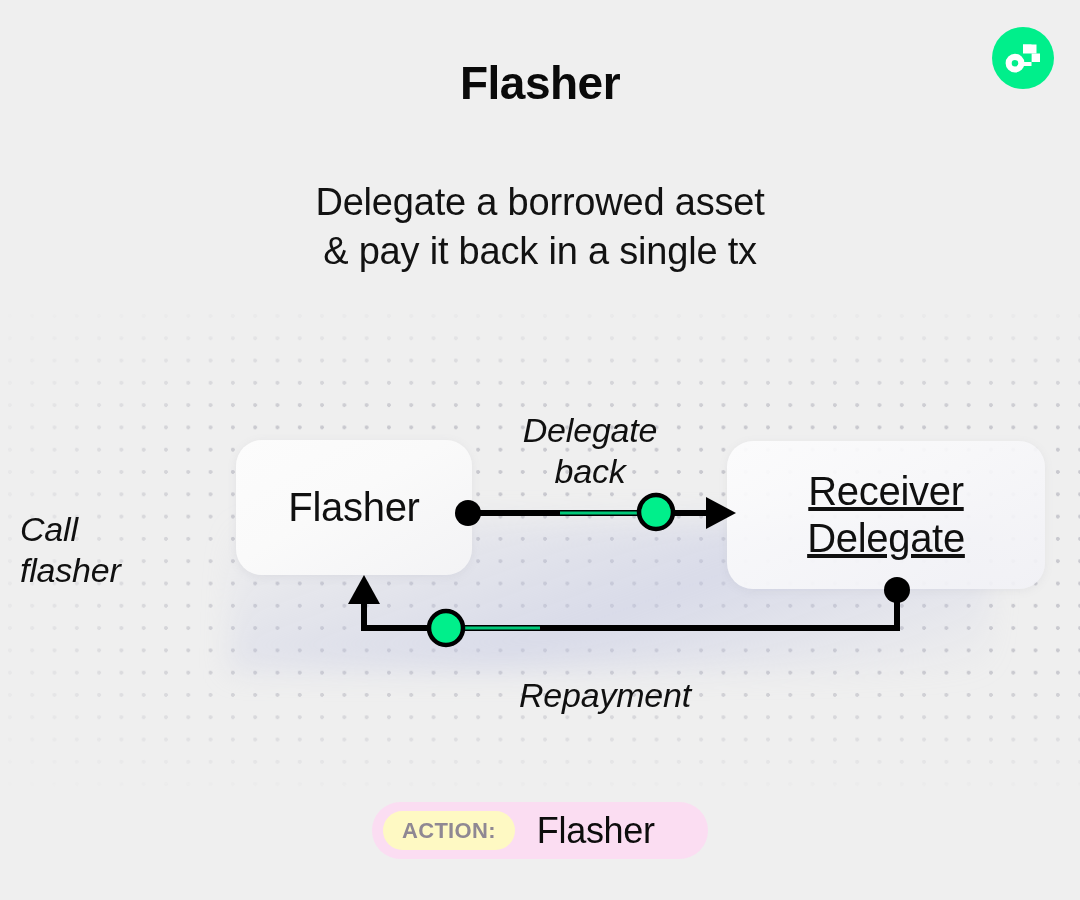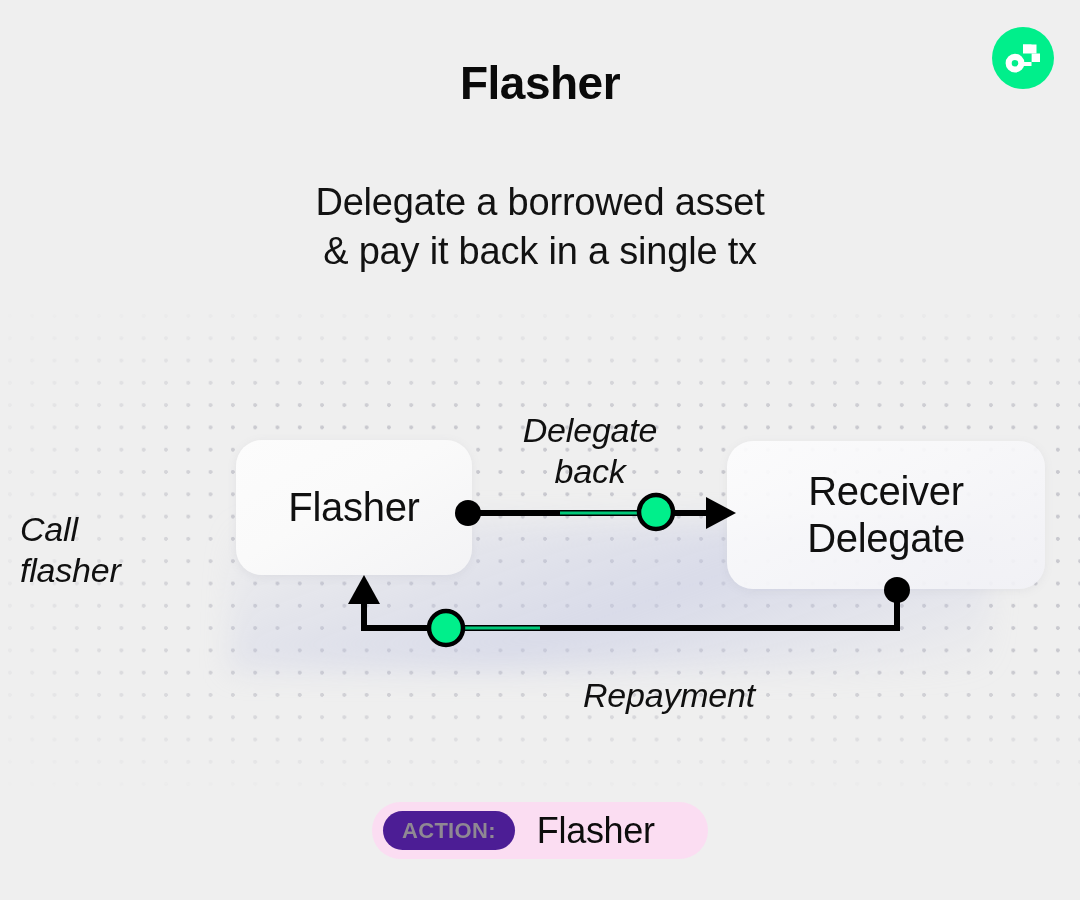--- a/index.html
+++ b/index.html
@@ -125,20 +125,21 @@
   }
   .node-receiver {
     left: 727px;
     top: 441px;
     width: 318px;
     height: 148px;
     font-size: 40px;
     line-height: 1.18;
     background: linear-gradient(150deg, rgba(252,252,253,0.94) 0%, rgba(248,248,250,0.92) 45%, rgba(241,241,246,0.90) 100%);
     box-shadow: 0 2px 10px rgba(120,120,140,0.09);
+    text-decoration: underline;
   }
   .node-receiver .ln { display: block; }
 
   
   .edge-label {
     position: absolute;
     font-style: italic;
     font-size: 34px;
     color: #101010;
     line-height: 1.22;
@@ -155,21 +156,21 @@
   }
   .label-call {
     left: 20px;
     top: 474px;
     width: 196px;
   }
   .label-repayment {
     left: 455px;
     top: 640px;
     width: 300px;
-    text-align: right;
+    text-align: center;
   }
 
   
   .wires {
     position: absolute;
     left: 0;
     top: 0;
     width: 1080px;
     height: 900px;
     pointer-events: none;
@@ -183,21 +184,21 @@
     width: 336px;
     height: 57px;
     background: #fbddf2;
     border-radius: 29px;
     display: flex;
     align-items: center;
     box-sizing: border-box;
     padding-left: 11px;
   }
   .action-chip {
-    background: #4c1d95;
+    background: #fef9c3;
     border-radius: 20px;
     height: 39px;
     display: flex;
     align-items: center;
     padding: 0 19px;
     font-size: 22px;
     font-weight: 700;
     color: #8f8893;
     letter-spacing: 0.3px;
   }

